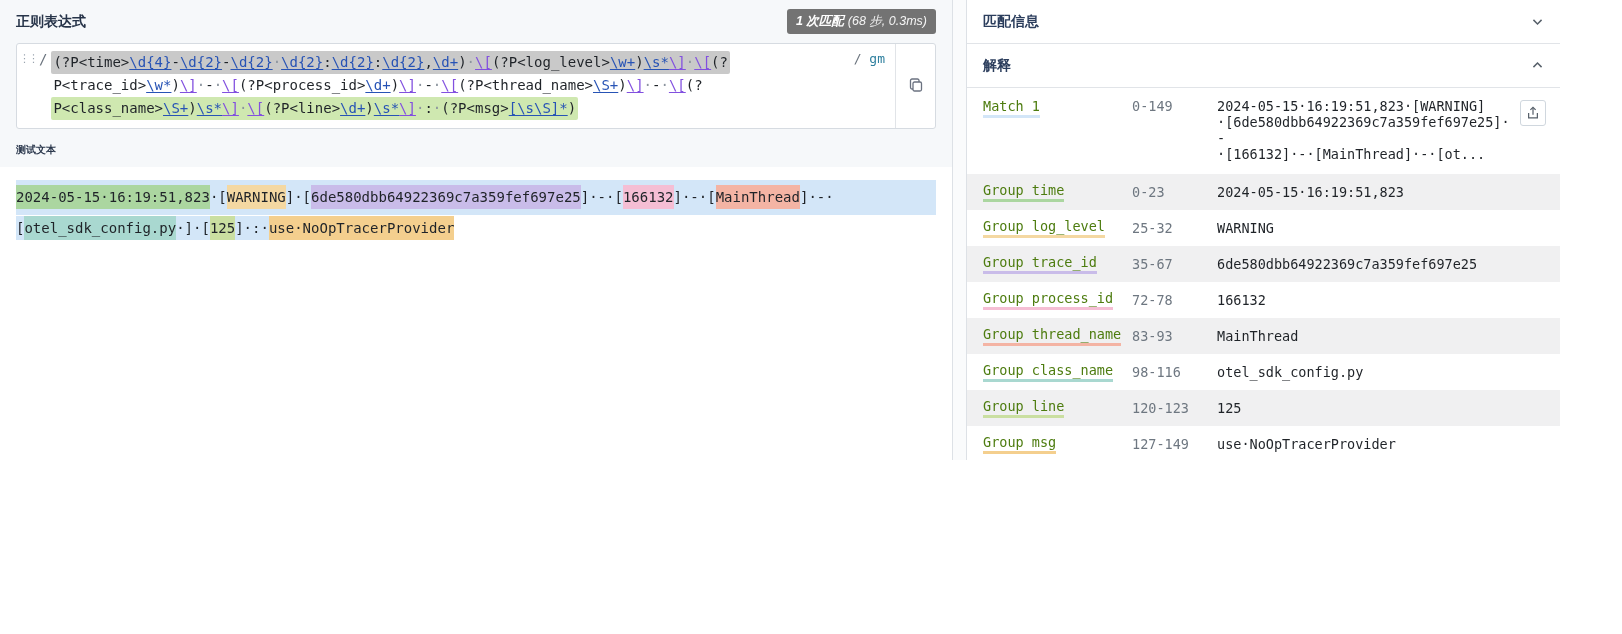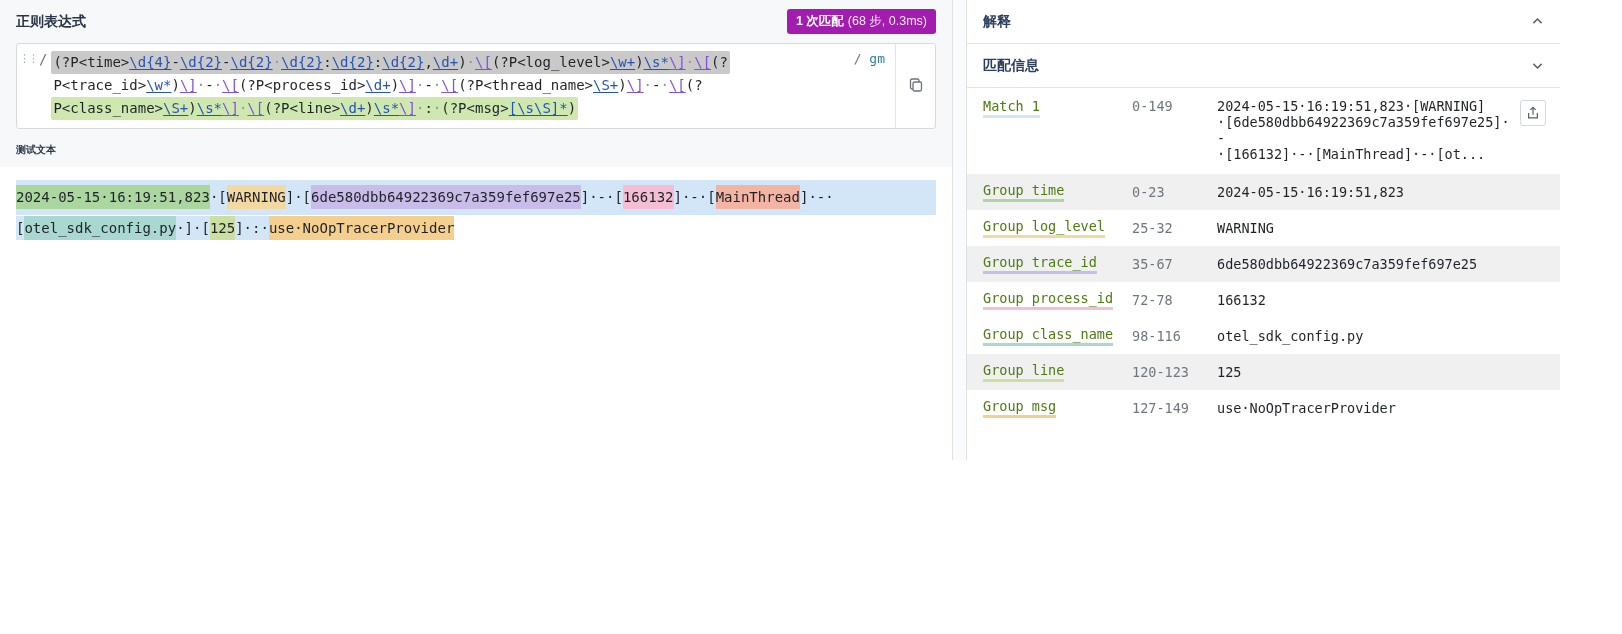--- a/index.html
+++ b/index.html
@@ -60,21 +60,21 @@
 </style>
 </head>
 <body>
 
 <div class="app">
 
   <div class="left-panel">
     <div class="left-top">
       <div class="header-row">
         <span class="section-label">正则表达式</span>
-        <span class="badge" style="background: #a21caf;"><b>1 次匹配</b><span class="badge-detail">(68 步, 0.3ms)</span></span>
+        <span class="badge" style="background: #737373; font-style: italic;"><b>1 次匹配</b><span class="badge-detail">(68 步, 0.3ms)</span></span>
       </div>
 
       <div class="regex-box">
         <span class="drag">⋮⋮</span>
         <span class="delim">/</span>
         <div class="regex-content" id="regex-content">
             <div class="rx-line" style="background: rgb(201, 201, 201);"><span class="tk-grp">(?P&lt;time&gt;</span><span class="tk-esc">\d{4}</span><span class="tk-lit">-</span><span class="tk-esc">\d{2}</span><span class="tk-lit">-</span><span class="tk-esc">\d{2}</span><span class="tk-dot">·</span><span class="tk-esc">\d{2}</span><span class="tk-lit">:</span><span class="tk-esc">\d{2}</span><span class="tk-lit">:</span><span class="tk-esc">\d{2}</span><span class="tk-lit">,</span><span class="tk-esc">\d+</span><span class="tk-grp">)</span><span class="tk-dot">·</span><span class="tk-br">\[</span><span class="tk-grp">(?P&lt;log_level&gt;</span><span class="tk-esc">\w+</span><span class="tk-grp">)</span><span class="tk-esc">\s*</span><span class="tk-br">\]</span><span class="tk-dot">·</span><span class="tk-br">\[</span><span class="tk-grp">(?</span></div>
             <div class="rx-line"><span class="tk-grp">P&lt;trace_id&gt;</span><span class="tk-esc">\w*</span><span class="tk-grp">)</span><span class="tk-br">\]</span><span class="tk-dot">·</span><span class="tk-lit">-</span><span class="tk-dot">·</span><span class="tk-br">\[</span><span class="tk-grp">(?P&lt;process_id&gt;</span><span class="tk-esc">\d+</span><span class="tk-grp">)</span><span class="tk-br">\]</span><span class="tk-dot">·</span><span class="tk-lit">-</span><span class="tk-dot">·</span><span class="tk-br">\[</span><span class="tk-grp">(?P&lt;thread_name&gt;</span><span class="tk-esc">\S+</span><span class="tk-grp">)</span><span class="tk-br">\]</span><span class="tk-dot">·</span><span class="tk-lit">-</span><span class="tk-dot">·</span><span class="tk-br">\[</span><span class="tk-grp">(?</span></div>
             <div class="rx-line" style="background: rgb(207, 232, 176);"><span class="tk-grp">P&lt;class_name&gt;</span><span class="tk-esc">\S+</span><span class="tk-grp">)</span><span class="tk-esc">\s*</span><span class="tk-br">\]</span><span class="tk-dot">·</span><span class="tk-br">\[</span><span class="tk-grp">(?P&lt;line&gt;</span><span class="tk-esc">\d+</span><span class="tk-grp">)</span><span class="tk-esc">\s*</span><span class="tk-br">\]</span><span class="tk-dot">·</span><span class="tk-lit">:</span><span class="tk-dot">·</span><span class="tk-grp">(?P&lt;msg&gt;</span><span class="tk-esc">[\s\S]*</span><span class="tk-grp">)</span></div>
           </div>
@@ -97,32 +97,32 @@
     <div class="test-area" id="test-text">
         <div class="tt-line"><span class="tt-wrap full" style="background: rgb(211, 230, 248);"><span class="seg" style="background: rgb(171, 214, 160);">2024-05-15·16:19:51,823</span><span class="seg">·[</span><span class="seg" style="background: rgb(244, 216, 162);">WARNING</span><span class="seg">]·[</span><span class="seg" style="background: rgb(201, 188, 233);">6de580dbb64922369c7a359fef697e25</span><span class="seg">]·-·[</span><span class="seg" style="background: rgb(245, 190, 212);">166132</span><span class="seg">]·-·[</span><span class="seg" style="background: rgb(244, 180, 164);">MainThread</span><span class="seg">]·-·</span></span></div>
         <div class="tt-line"><span class="tt-wrap inline" style="background: rgb(211, 230, 248);"><span class="seg">[</span><span class="seg" style="background: rgb(169, 216, 208);">otel_sdk_config.py</span><span class="seg">·]·[</span><span class="seg" style="background: rgb(202, 223, 161);">125</span><span class="seg">]·:·</span><span class="seg" style="background: rgb(244, 207, 142);">use·NoOpTracerProvider</span></span></div>
       </div>
   </div>
 
   <div class="gutter"></div>
 
   <div class="right-panel">
     <div class="rp-header">
+      <span class="rp-title">匹配信息</span>
+      <span class="chev">
+        <svg width="13" height="13" viewBox="0 0 16 16" fill="none" stroke="#57606a" stroke-width="1.8">
+            <polyline points="3,6 8,11 13,6"></polyline>
+          </svg>
+      </span>
+    </div>
+    <div class="rp-header">
       <span class="rp-title">解释</span>
       <span class="chev">
         <svg width="13" height="13" viewBox="0 0 16 16" fill="none" stroke="#57606a" stroke-width="1.8">
             <polyline points="3,10 8,5 13,10"></polyline>
-          </svg>
-      </span>
-    </div>
-    <div class="rp-header">
-      <span class="rp-title">匹配信息</span>
-      <span class="chev">
-        <svg width="13" height="13" viewBox="0 0 16 16" fill="none" stroke="#57606a" stroke-width="1.8">
-            <polyline points="3,6 8,11 13,6"></polyline>
           </svg>
       </span>
     </div>
     <div id="match-table">
         <div class="mi-row first">
           <div class="mi-name-cell"><span class="mi-name" style="border-bottom-color: rgb(211, 230, 248);">Match 1</span></div>
           <div class="mi-range">0-149</div>
           <div class="mi-value">2024-05-15·16:19:51,823·[WARNING]
 ·[6de580dbb64922369c7a359fef697e25]·-
 ·[166132]·-·[MainThread]·-·[ot...</div>
@@ -153,20 +153,26 @@
           <div class="mi-range">35-67</div>
           <div class="mi-value">6de580dbb64922369c7a359fef697e25</div>
           <div></div>
         </div>
         <div class="mi-row">
           <div class="mi-name-cell"><span class="mi-name" style="border-bottom-color: rgb(245, 190, 212);">Group process_id</span></div>
           <div class="mi-range">72-78</div>
           <div class="mi-value">166132</div>
           <div></div>
         </div>
+        <div class="mi-row zebra">
+          <div class="mi-name-cell"><span class="mi-name" style="border-bottom-color: rgb(244, 180, 164);">Group thread_name</span></div>
+          <div class="mi-range">83-93</div>
+          <div class="mi-value">MainThread</div>
+          <div></div>
+        </div>
         <div class="mi-row">
           <div class="mi-name-cell"><span class="mi-name" style="border-bottom-color: rgb(169, 216, 208);">Group class_name</span></div>
           <div class="mi-range">98-116</div>
           <div class="mi-value">otel_sdk_config.py</div>
           <div></div>
         </div>
         <div class="mi-row zebra">
           <div class="mi-name-cell"><span class="mi-name" style="border-bottom-color: rgb(202, 223, 161);">Group line</span></div>
           <div class="mi-range">120-123</div>
           <div class="mi-value">125</div>

